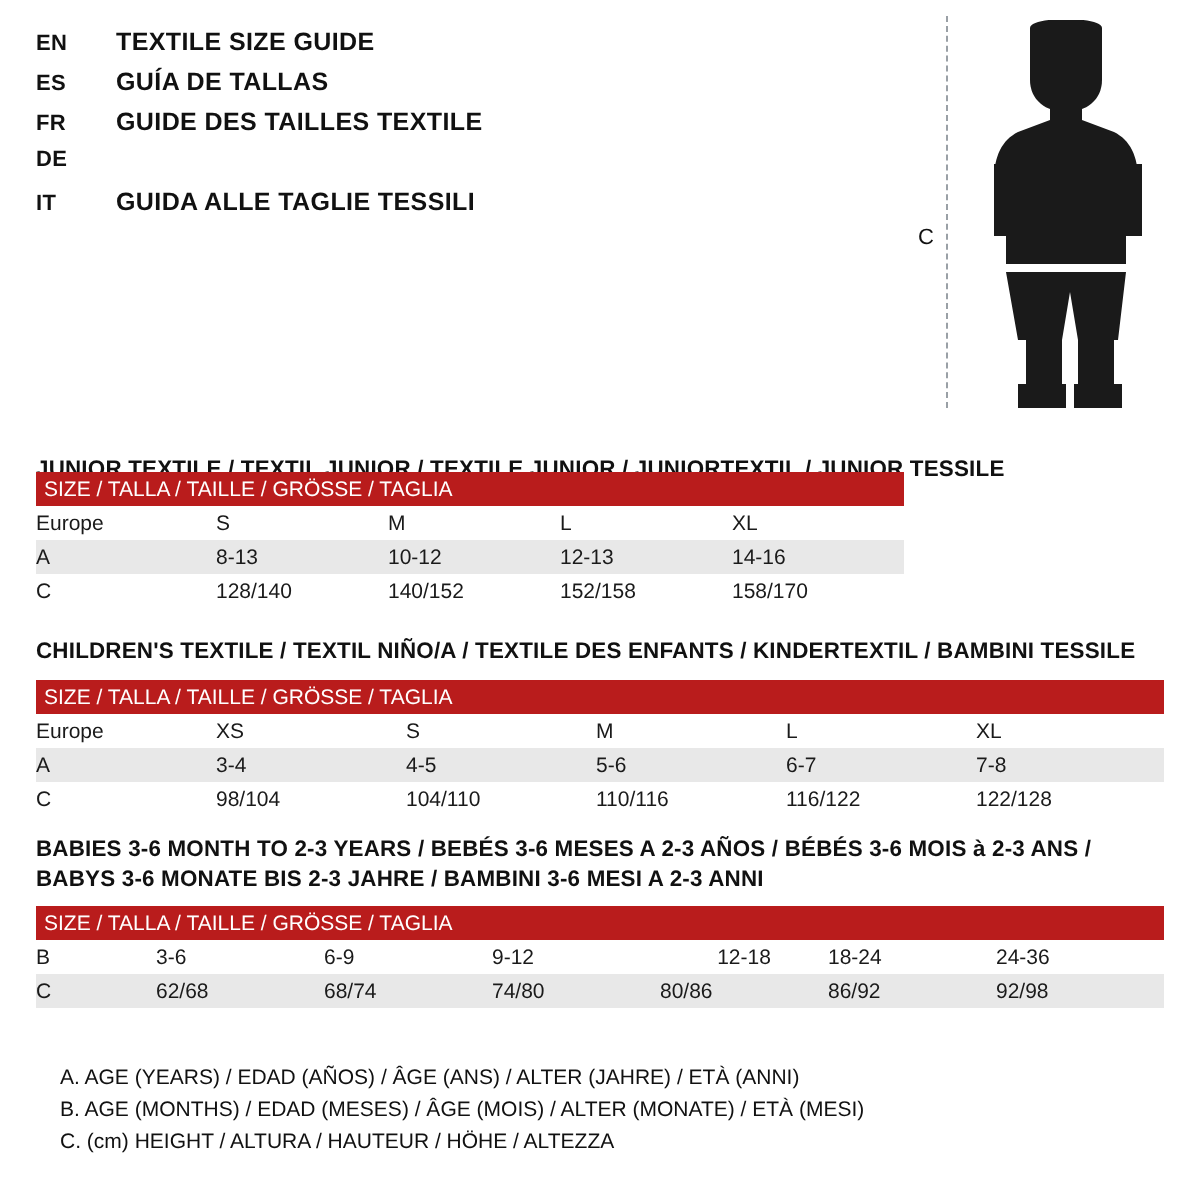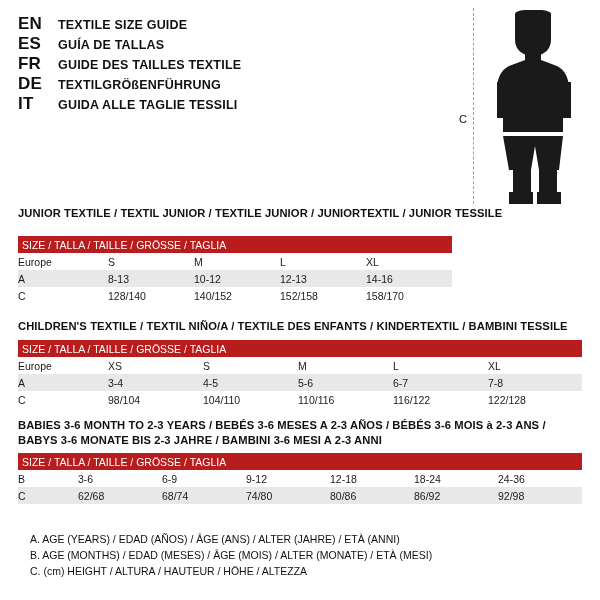--- a/index.html
+++ b/index.html
@@ -28,21 +28,21 @@
     top: 14px;
     width: 400px;
   }
   .lang-row {
     display: flex;
     align-items: baseline;
     height: 20px;
   }
   .lang-code {
     width: 40px;
-    font-size: 17px;
+    font-size: 11px;
     font-weight: 700;
     letter-spacing: 0.2px;
     color: #111;
   }
   .lang-text {
     font-size: 12.5px;
     font-weight: 700;
     letter-spacing: 0.2px;
     color: #111;
   }
@@ -148,21 +148,20 @@
     <div class="lang-row">
       <span class="lang-code">ES</span>
       <span class="lang-text">GUÍA DE TALLAS</span>
     </div>
     <div class="lang-row">
       <span class="lang-code">FR</span>
       <span class="lang-text">GUIDE DES TAILLES TEXTILE</span>
     </div>
     <div class="lang-row">
       <span class="lang-code">DE</span>
-      <span class="lang-text">TEXTILGRÖßENFÜHRUNG</span>
     </div>
     <div class="lang-row">
       <span class="lang-code">IT</span>
       <span class="lang-text">GUIDA ALLE TAGLIE TESSILI</span>
     </div>
   </div>
 
   <div class="figure-wrap">
     <div class="dash-line"></div>
     <div class="c-label">C</div>
@@ -184,21 +183,21 @@
 
         <path d="M54 160 L72 160 L72 184 L54 184 Z"></path>
 
         <path d="M24 182 L48 182 L48 194 L24 194 Z"></path>
 
         <path d="M52 182 L76 182 L76 194 L52 194 Z"></path>
       </g>
     </svg>
   </div>
 
-  <div class="section-title" style="top:207px;">JUNIOR TEXTILE / TEXTIL JUNIOR / TEXTILE JUNIOR / JUNIORTEXTIL / JUNIOR TESSILE</div>
+  <div class="section-title" style="top:229px;">JUNIOR TEXTILE / TEXTIL JUNIOR / TEXTILE JUNIOR / JUNIORTEXTIL / JUNIOR TESSILE</div>
 
   <table class="sizetable" style="left:18px; top:236px; width:434px;">
     <tbody>
         <tr class="hdr-row">
       <td class="hdr-label" colspan="5">SIZE / TALLA / TAILLE / GRÖSSE / TAGLIA</td>
     </tr>
     <tr class="row-light">
       <td class="cell-label" style="width:90px;">Europe</td>
       <td class="cell-val" style="width:86px;">S</td>
       <td class="cell-val" style="width:86px;">M</td>
@@ -264,21 +263,21 @@
   <table class="sizetable" style="left:18px; top:453px; width:564px;">
     <tbody>
         <tr class="hdr-row">
       <td class="hdr-label" colspan="7">SIZE / TALLA / TAILLE / GRÖSSE / TAGLIA</td>
     </tr>
     <tr class="row-light">
       <td class="cell-label" style="width:60px;">B</td>
       <td class="cell-val" style="width:84px;">3-6</td>
       <td class="cell-val" style="width:84px;">6-9</td>
       <td class="cell-val" style="width:84px;">9-12</td>
-      <td class="cell-val" style="width:84px;">12-18</td>
+      <td class="cell-val" style="width:84px;text-align:center;">12-18</td>
       <td class="cell-val" style="width:84px;">18-24</td>
       <td class="cell-val" style="width:84px;">24-36</td>
     </tr>
     <tr class="row-shade">
       <td class="cell-label">C</td>
       <td class="cell-val">62/68</td>
       <td class="cell-val">68/74</td>
       <td class="cell-val">74/80</td>
       <td class="cell-val">80/86</td>
       <td class="cell-val">86/92</td>

